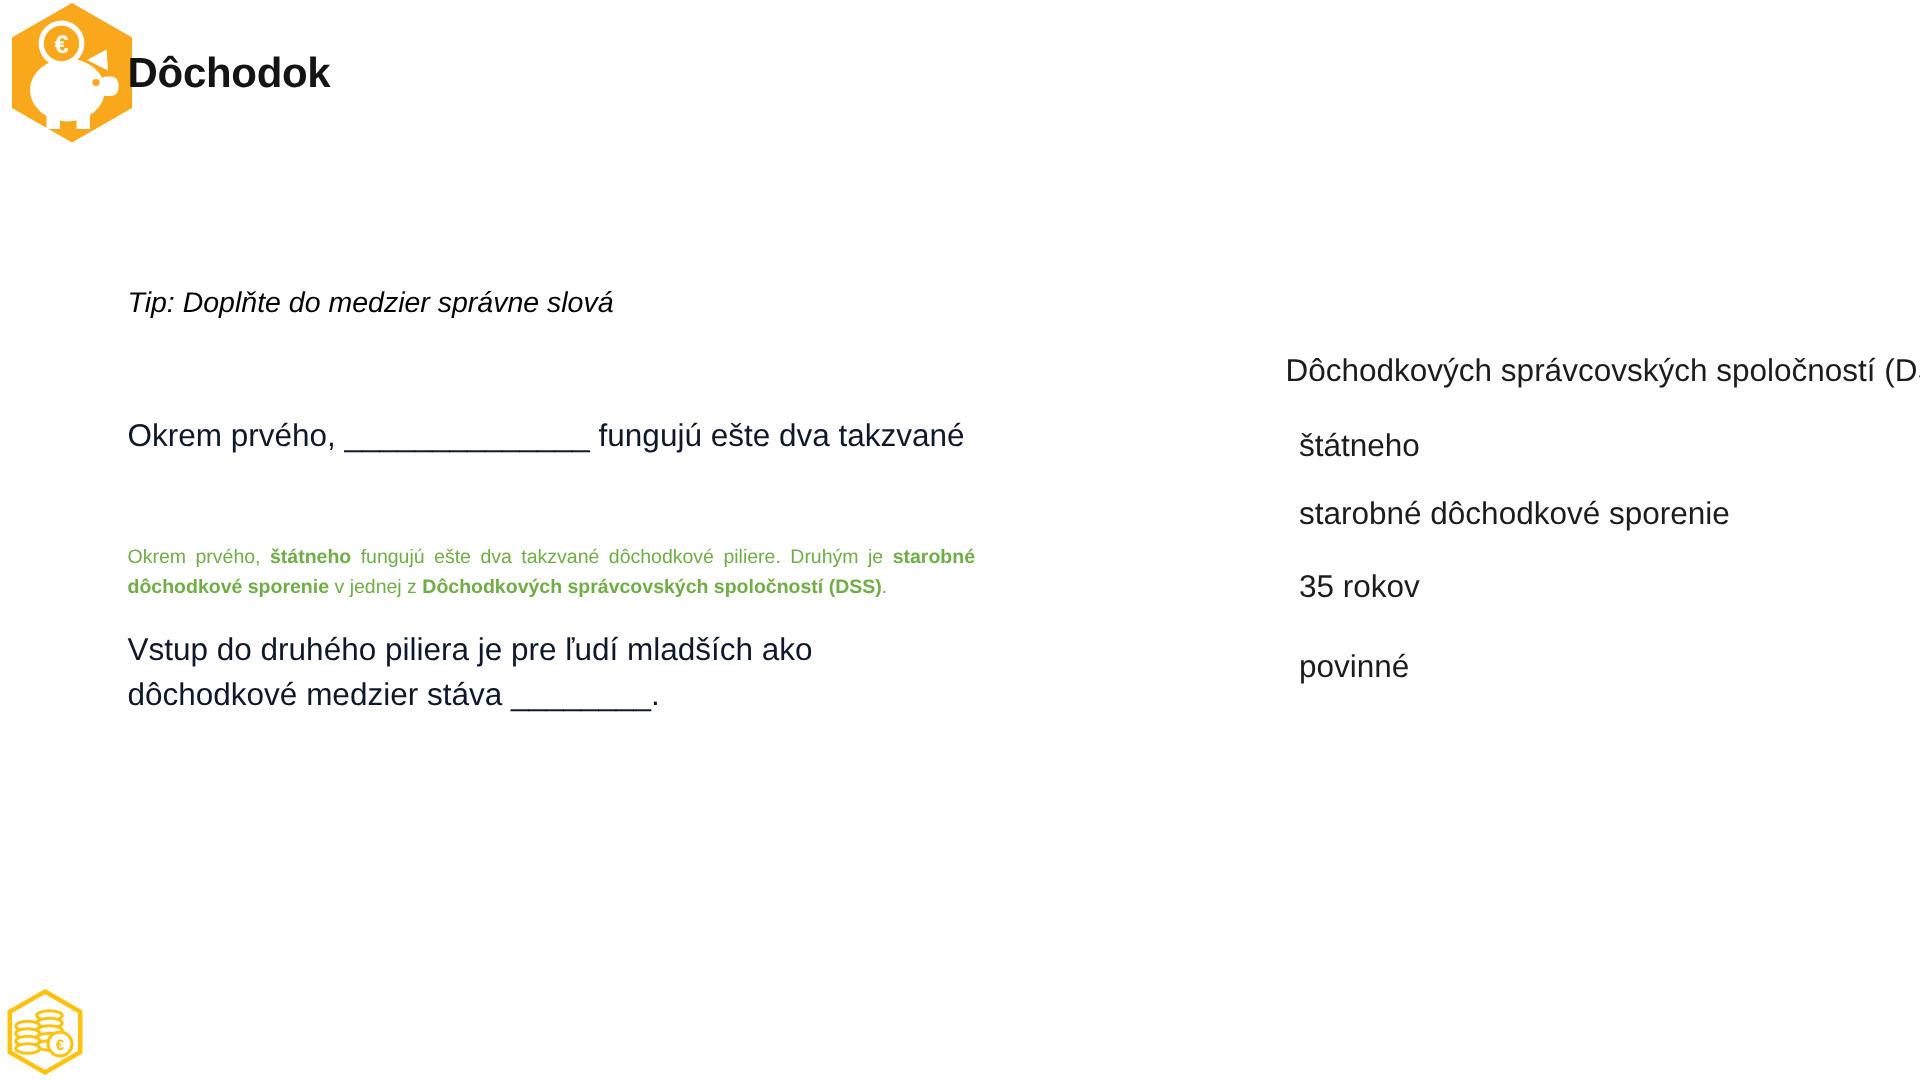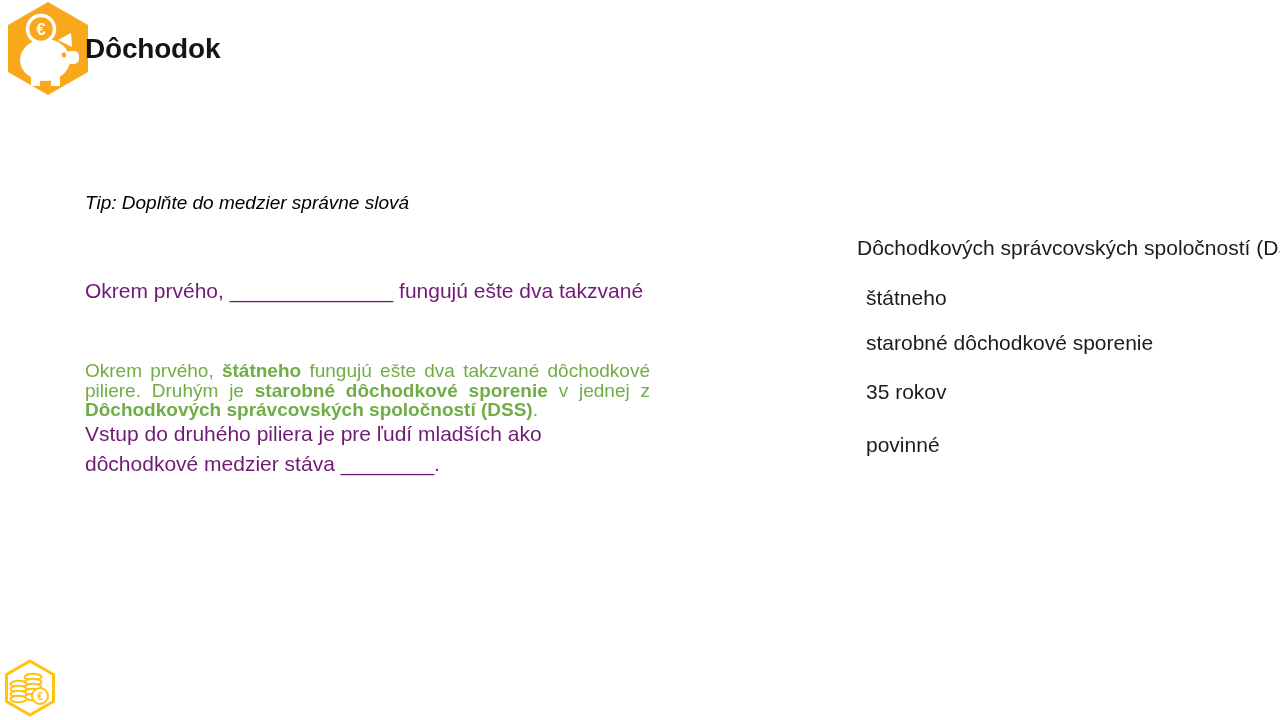--- a/index.html
+++ b/index.html
@@ -17,28 +17,28 @@
     left:85px;top:34px;
     font-size:28px;font-weight:700;line-height:30px;
     letter-spacing:-0.2px;color:#141414;
   }
   .tip{
     left:85px;top:190px;
     font-size:19px;font-style:italic;line-height:25px;color:#000000;
   }
   .question{
     left:85px;
-    font-size:21px;line-height:29.5px;color:#701a75;
+    font-size:21px;line-height:29.5px;color:#0f172a;
     white-space:nowrap;
   }
   .q1{top:276px;}
   .q2{top:419px;}
   .answer{
     left:85px;width:565px;
-    font-size:19px;line-height:19.5px;
+    font-size:13px;line-height:19.5px;
     color:#70AD47;text-align:justify;
   }
   .answer b{font-weight:700;}
   .a1{top:361px;}
   .a2{top:527px;}
   .wb-item{
     font-size:21px;line-height:26px;color:#1c1c1c;
     white-space:nowrap;
   }
   .wb-1{left:857px;top:235px;}

